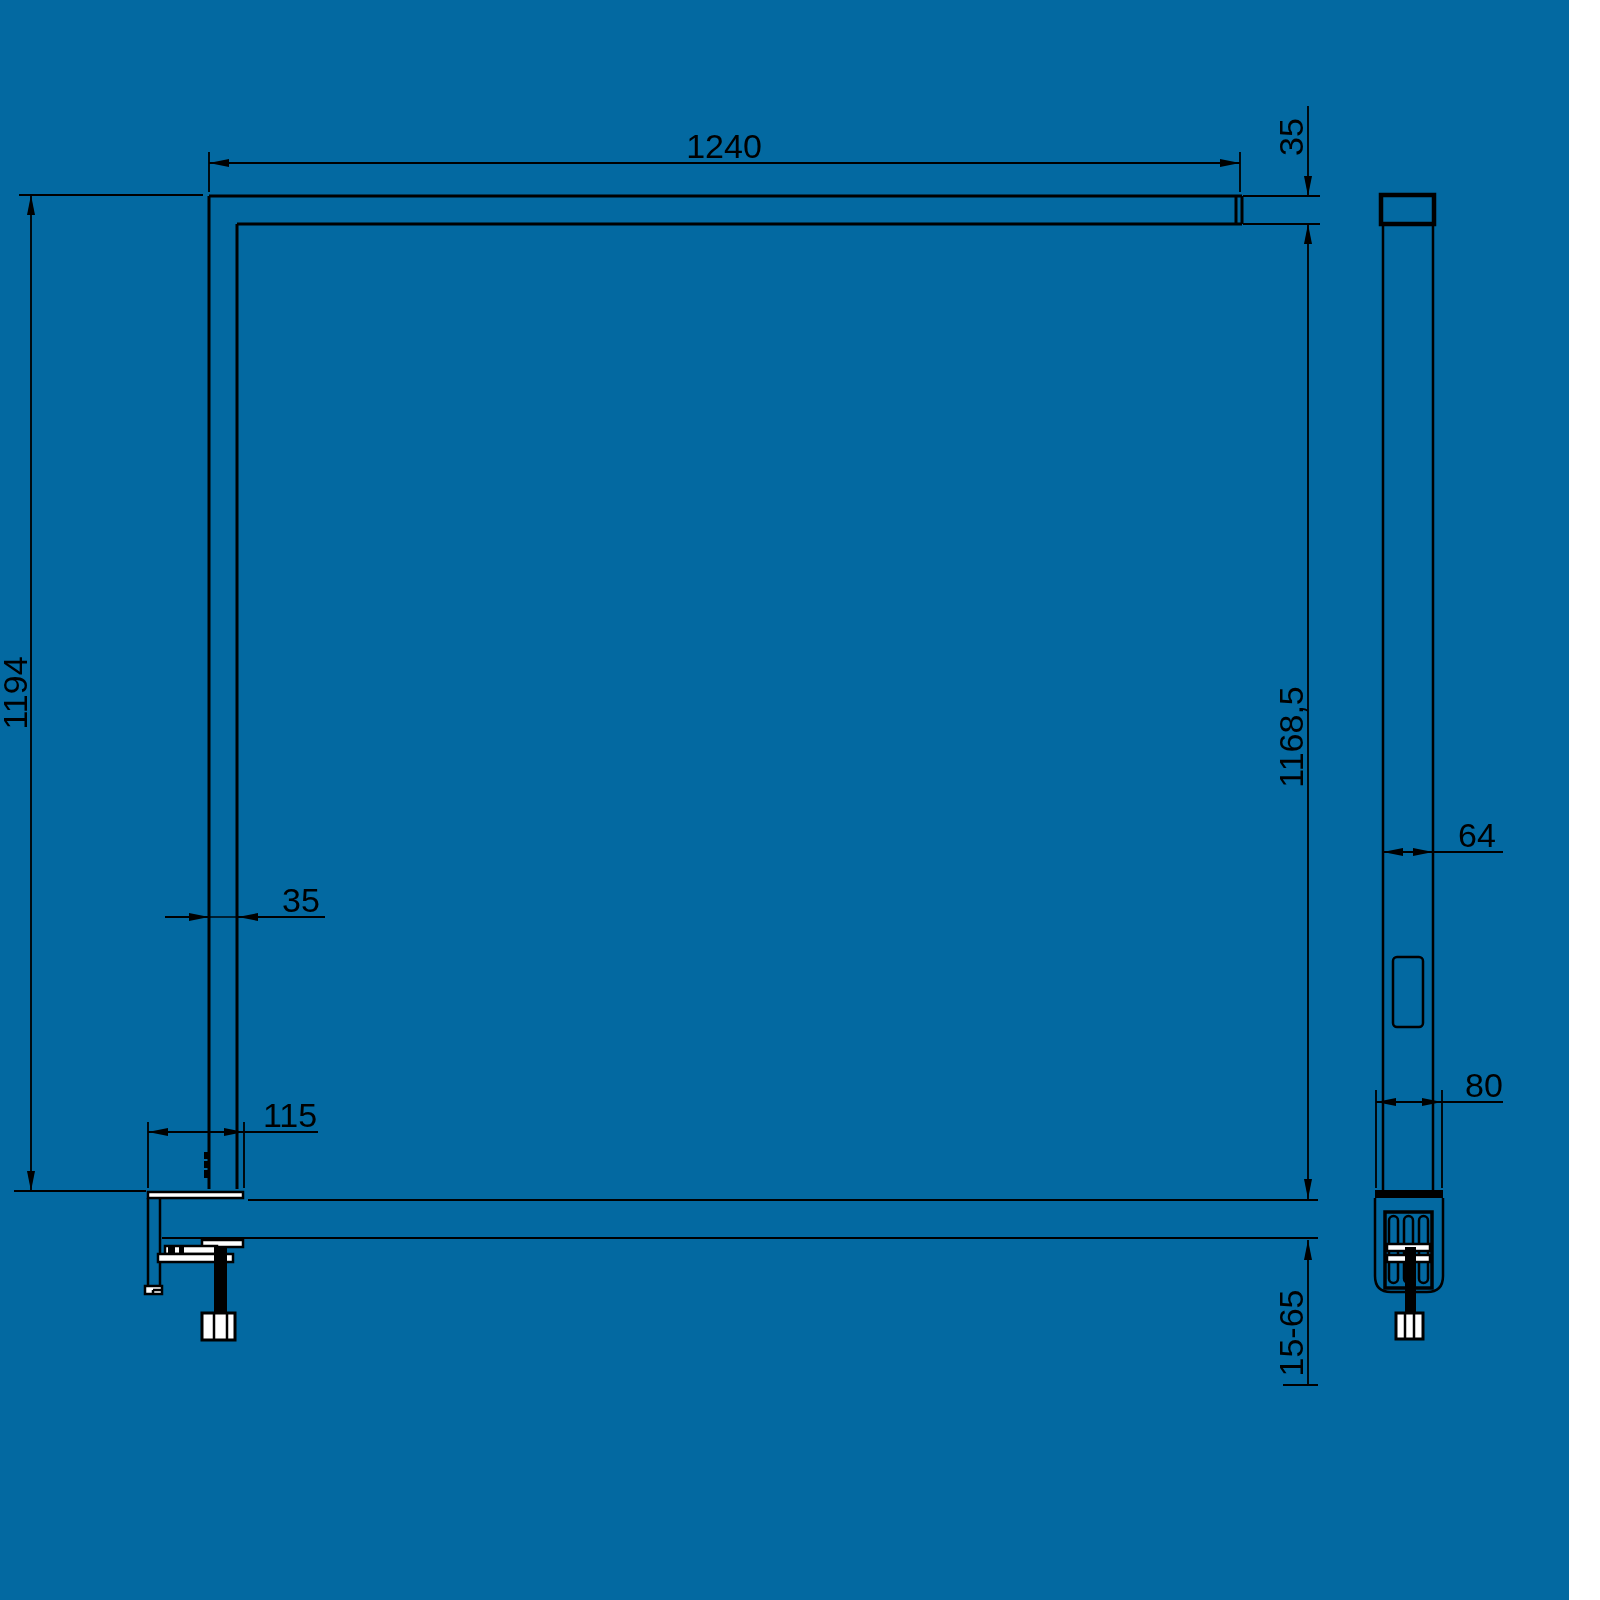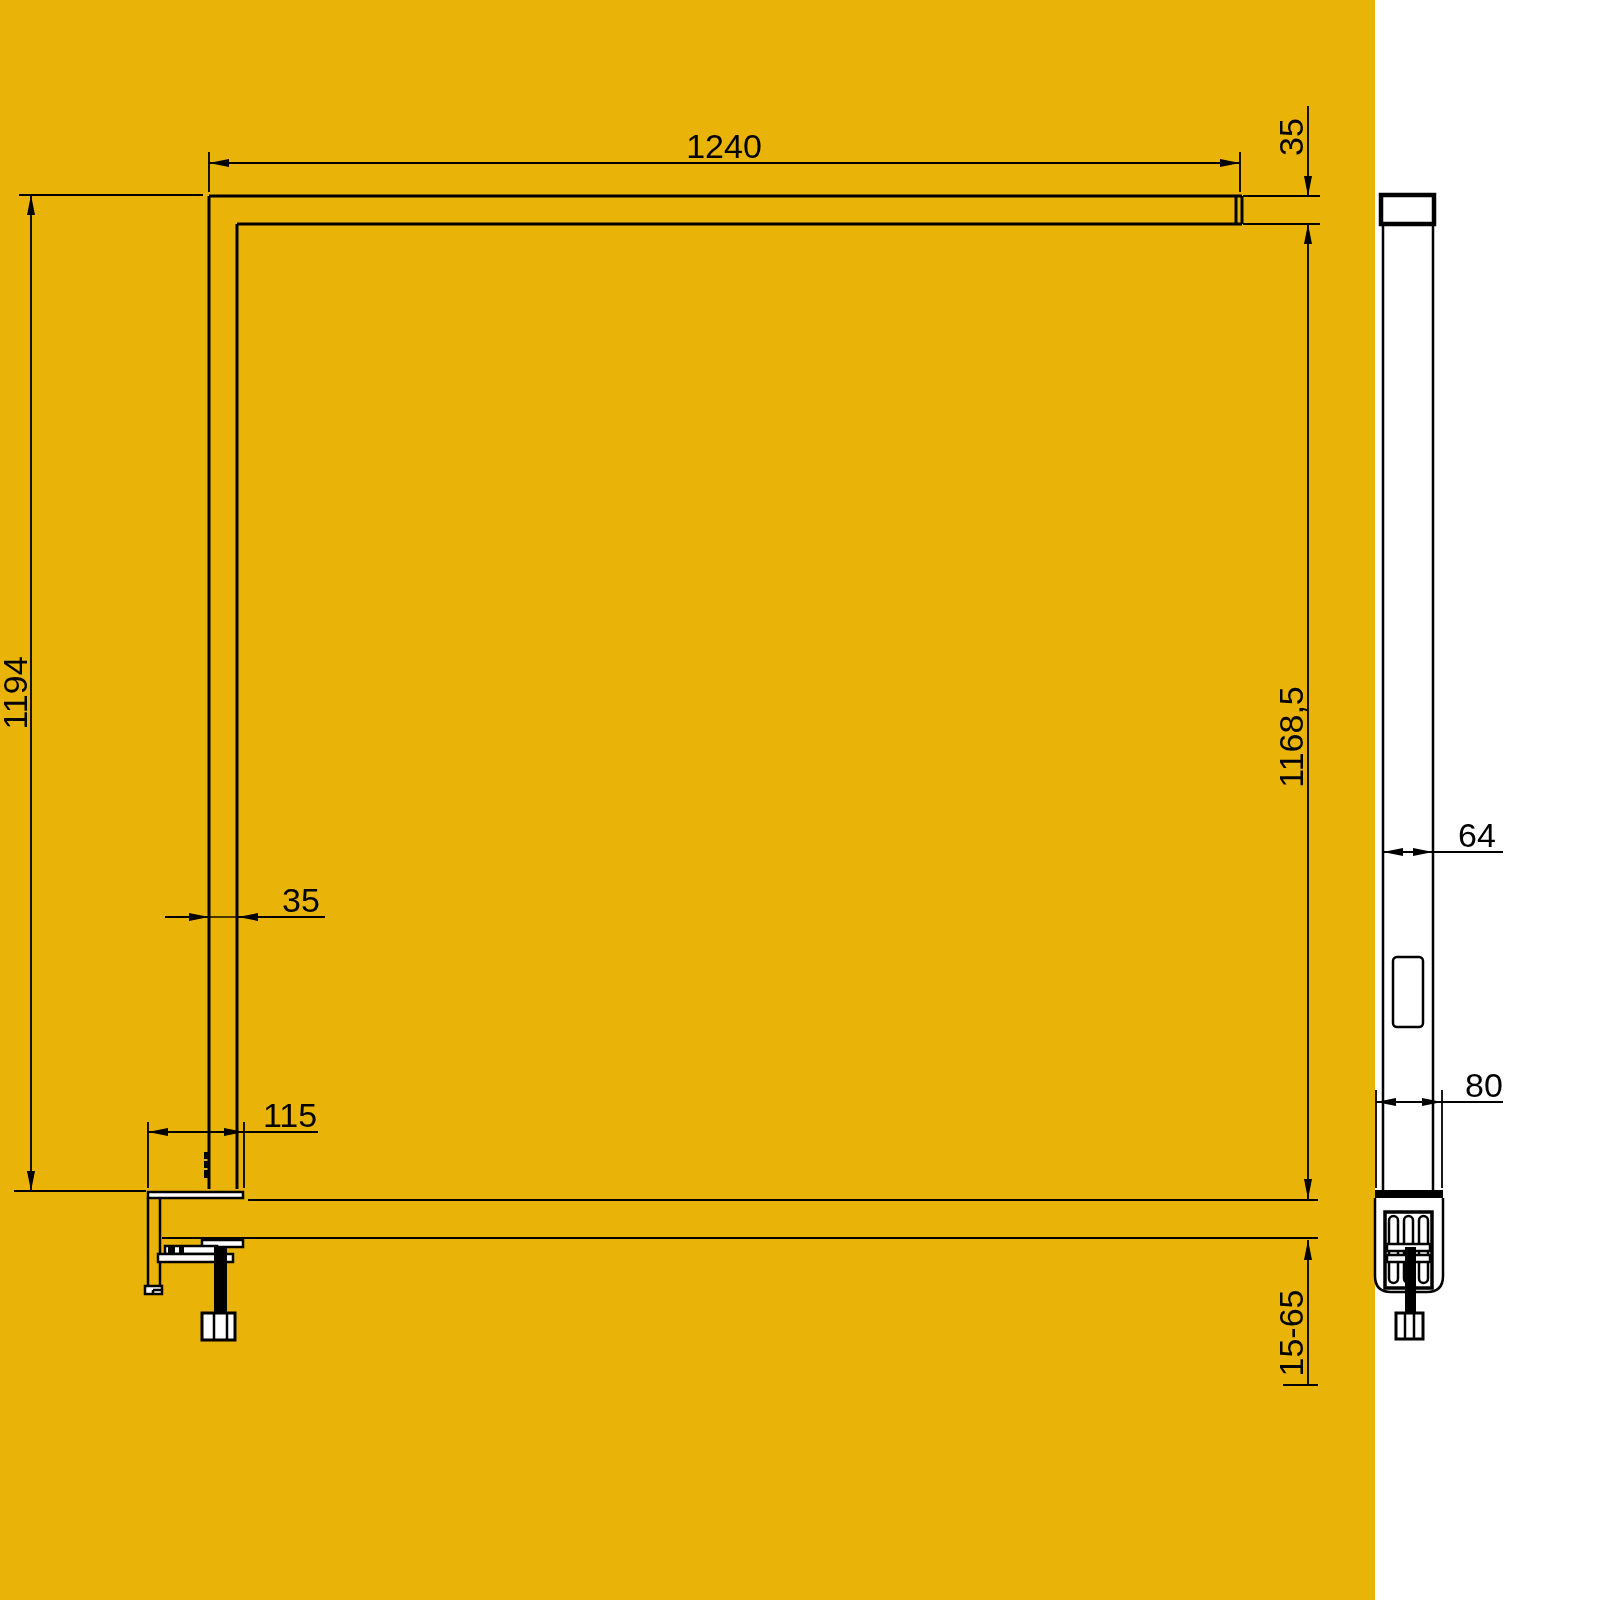--- a/index.html
+++ b/index.html
@@ -1,19 +1,19 @@
 <!DOCTYPE html>
 <html><head>
 <meta charset="utf-8">
 <style>
   html,body{margin:0;padding:0;background:#ffffff;}
   .canvas{
     position:relative;
-    width:1375px;height:1600px;
-    background:#eab308;
+    width:1569px;height:1600px;
+    background:#0369a1;
     font-family:"Liberation Sans", sans-serif;
   }
   svg{display:block;}
   text{
     font-family:"Liberation Sans", sans-serif;
     font-size:34px;
     fill:#000000;
   }
 </style>
 </head>

